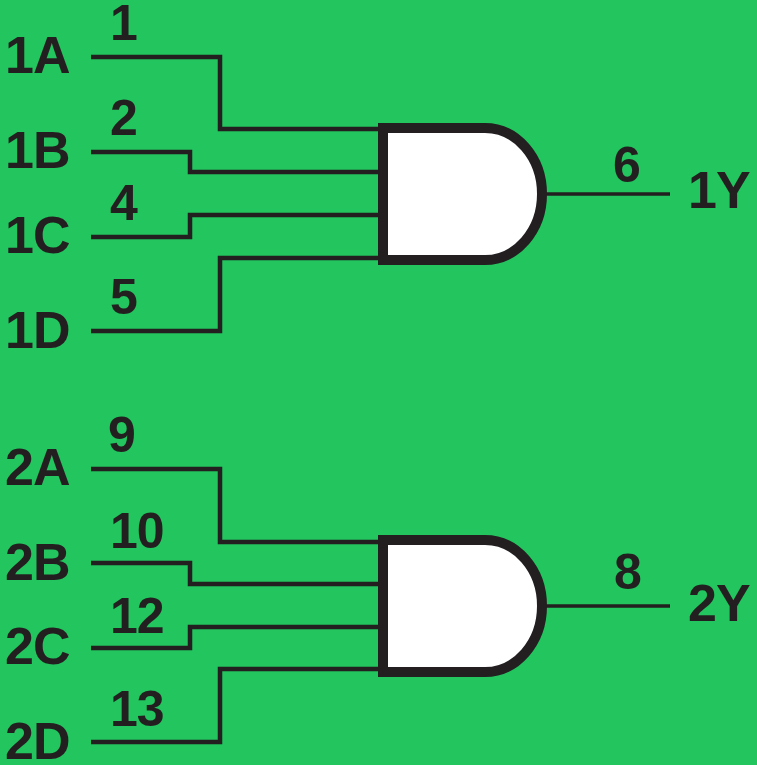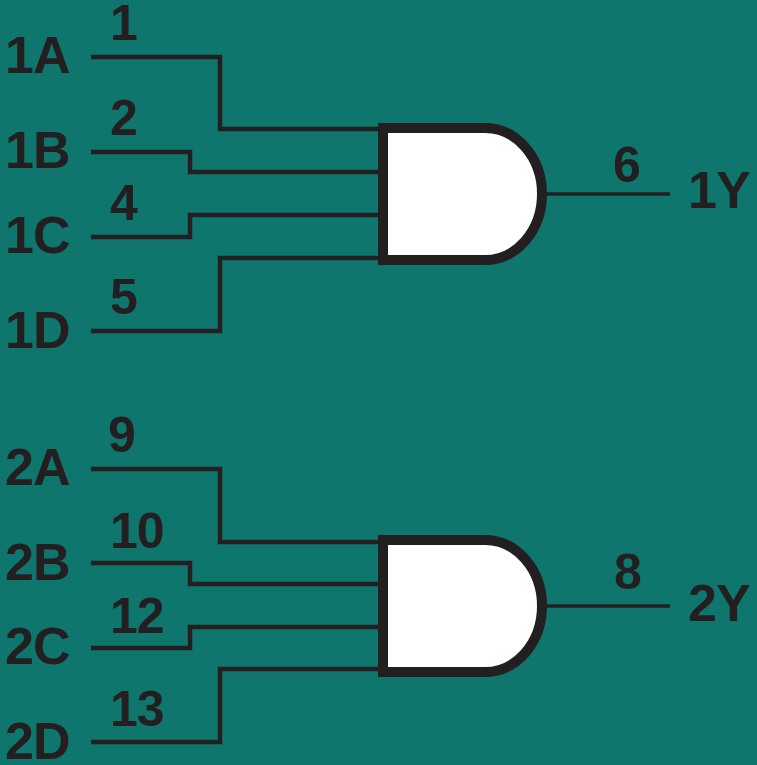--- a/index.html
+++ b/index.html
@@ -1,20 +1,20 @@
 <!DOCTYPE html>
 <html><head>
 <meta charset="utf-8">
 <style>
   html, body { margin: 0; padding: 0; background: #ffffff; }
   .stage {
     position: relative;
     width: 757px;
     height: 765px;
-    background: #0f766e;
+    background: #22c55e;
     overflow: hidden;
   }
   svg { display: block; }
   .label-text {
     font-family: "Liberation Sans", sans-serif;
     font-weight: 700;
     font-size: 52px;
     letter-spacing: -1px;
   }
   .pin-text {

